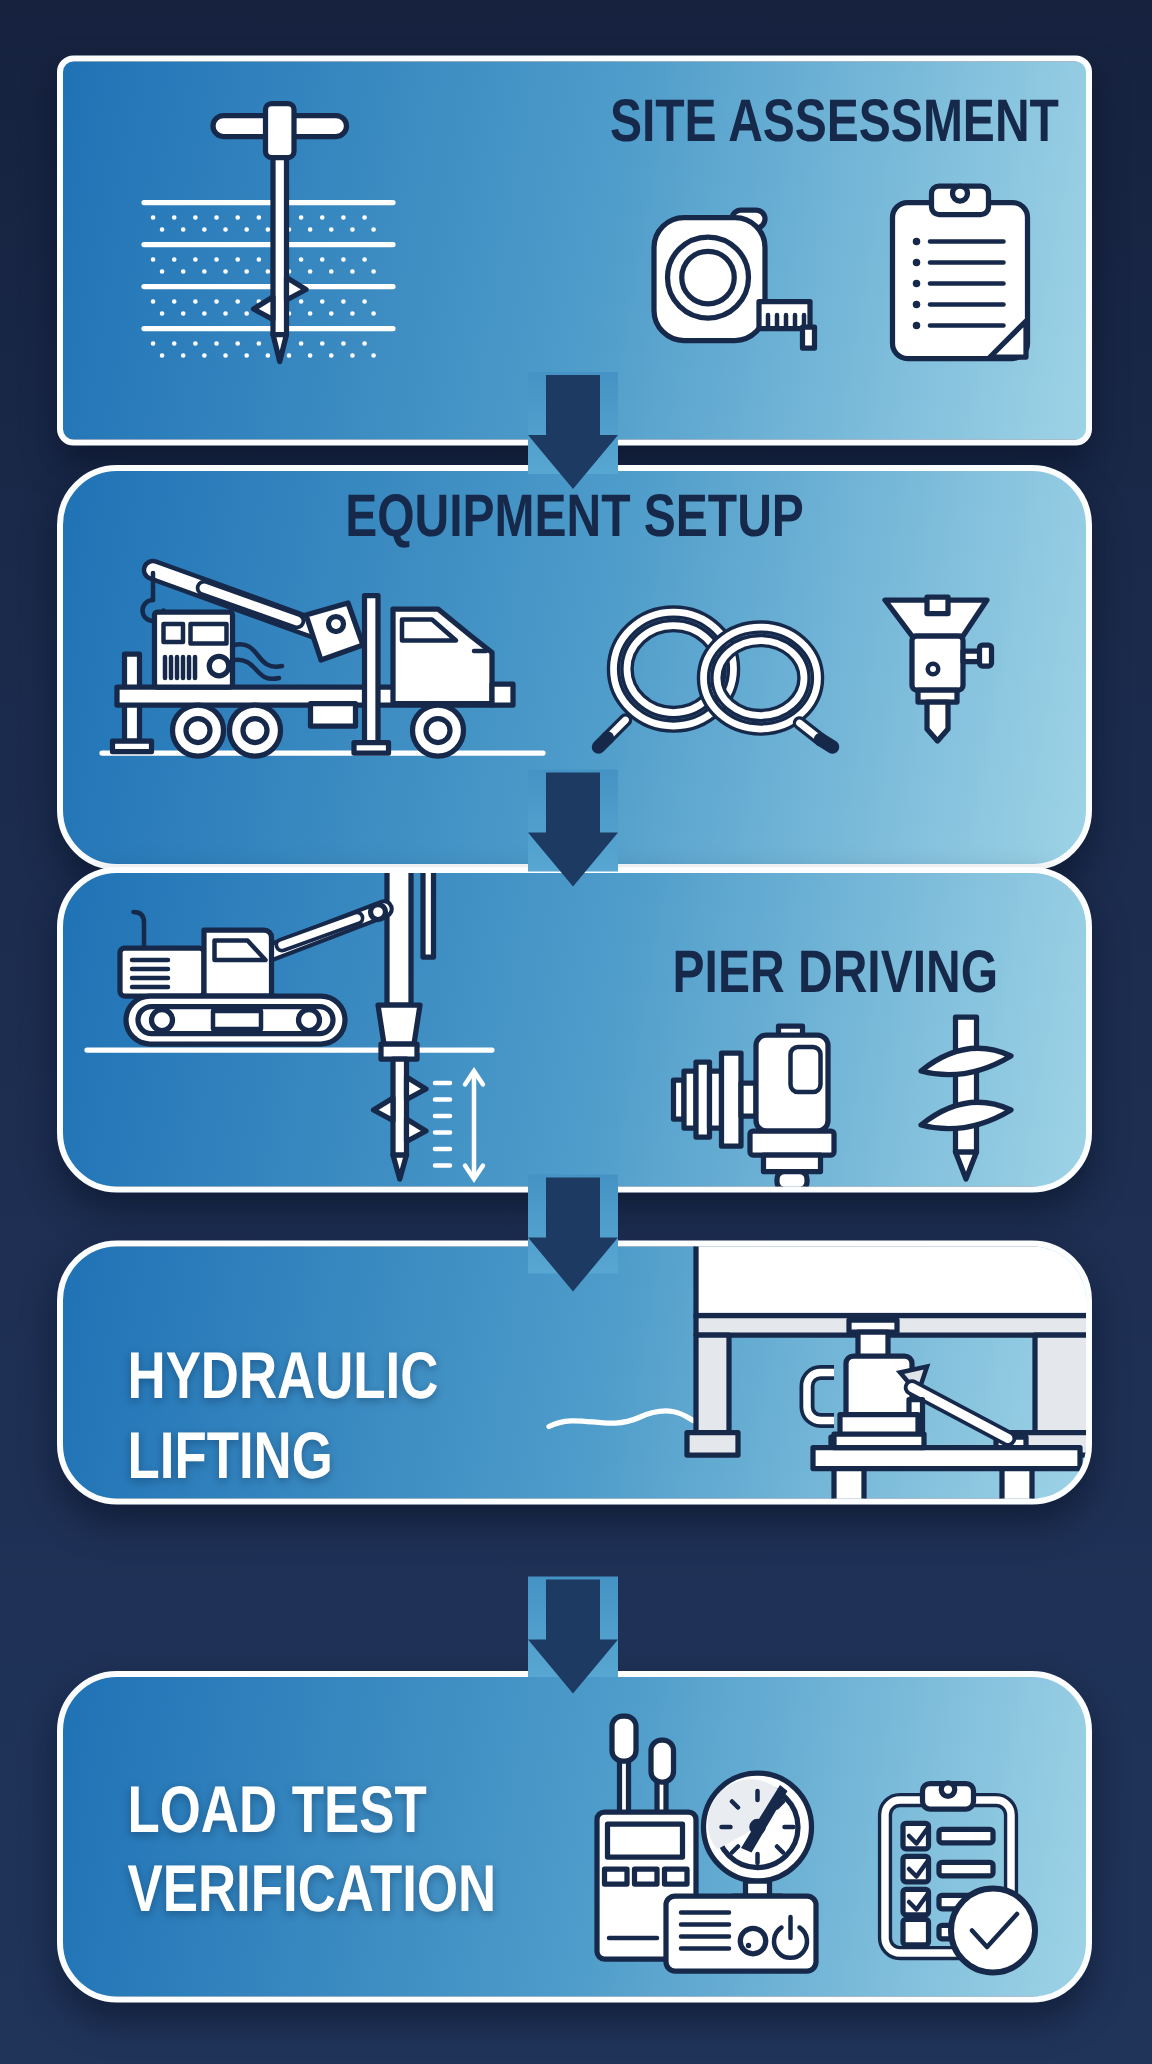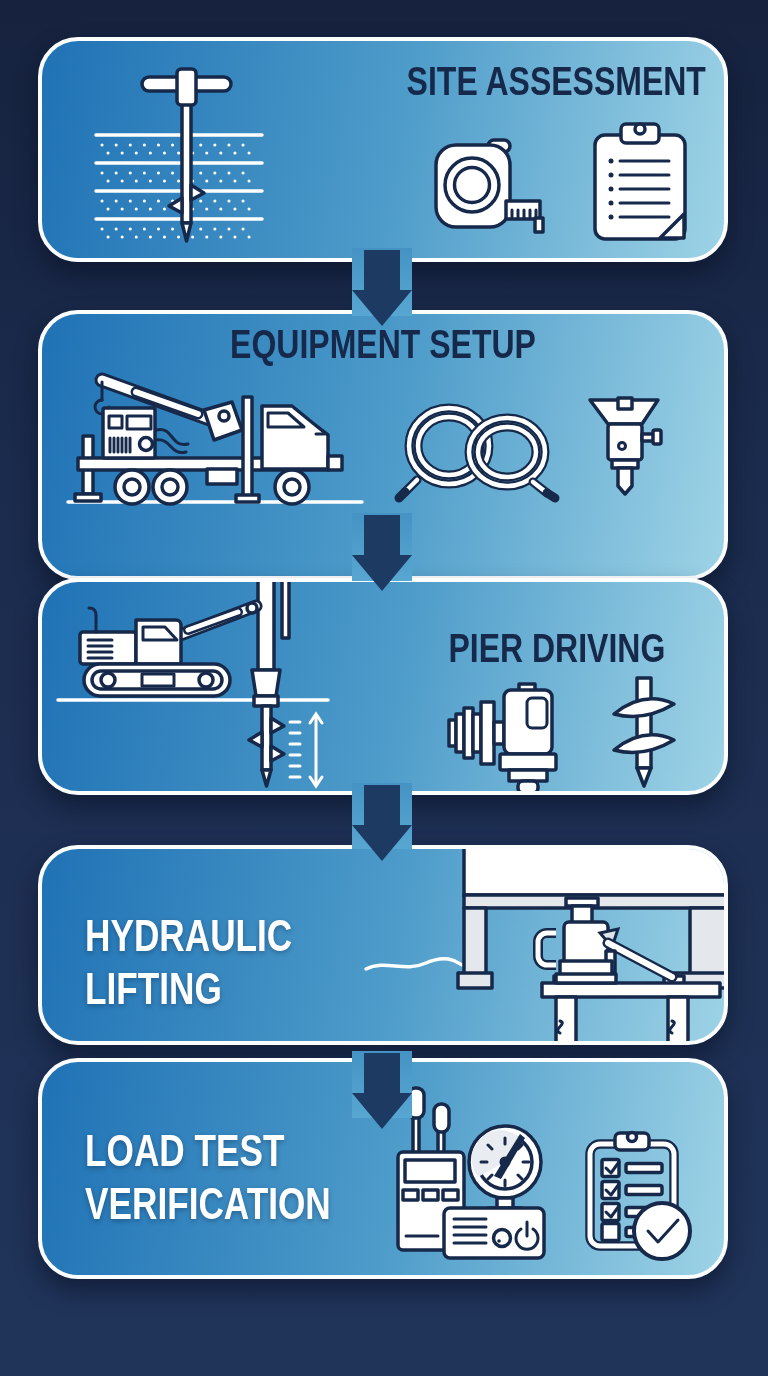--- a/index.html
+++ b/index.html
@@ -24,21 +24,21 @@
   .g{fill:#e4e8ec;stroke:#16294a;stroke-width:3.5;stroke-linejoin:round;}
   .ln{fill:none;stroke:#16294a;stroke-width:3;stroke-linecap:round;stroke-linejoin:round;}
   .wl{fill:none;stroke:#ffffff;stroke-width:3.5;stroke-linecap:round;}
   .nf{fill:#16294a;stroke:none;}
 </style>
 </head>
 <body>
 
 <div id="stage">
 
-  <section class="card" style="top:37px;height:225px;">
+  <section class="card" style="top:37px;height:260px;border-radius:11px;">
     <div class="title-dark title-center" style="left:330px;top:18px;width:346px;">SITE ASSESSMENT</div>
 
     <svg style="left:52px;top:26px;" width="192" height="184" viewBox="0 0 192 184">
 
       <path class="wl" d="M2,68 H168 M2,96 H168 M2,124 H168 M2,152 H168"></path>
 
       <g stroke="#fff" stroke-width="3" stroke-linecap="round" stroke-dasharray="0.1 14" fill="none">
         <path d="M8,78 H162"></path>
           <path d="M14,86 H160"></path>
         <path d="M8,106 H162"></path>
@@ -227,21 +227,21 @@
     </svg>
 
     <svg style="left:566px;top:96px;" width="72" height="112" viewBox="0 0 72 112">
       <rect class="o" x="29" y="0" width="14" height="90"></rect>
       <path class="o" d="M6,36 Q36,12 66,26 Q36,44 6,36 Z"></path>
       <path class="o" d="M6,72 Q36,48 66,62 Q36,80 6,72 Z"></path>
       <polygon class="o" points="29,90 43,90 36,108"></polygon>
     </svg>
   </section>
 
-  <section class="card" style="top:845px;height:200px;padding-left:28px;">
+  <section class="card" style="top:827px;height:176px;padding-left:28px;">
     <div class="title-light" style="left:43px;top:60px;">
       <div>HYDRAULIC</div>
       <div>LIFTING</div>
     </div>
 
     <svg style="left:322px;top:104px;" width="100" height="24" viewBox="0 0 100 24">
       <path class="wl" stroke-width="3" d="M2,16 C22,6 40,20 62,10 S94,10 98,12"></path>
     </svg>
 
     <svg style="left:416px;top:0;" width="266" height="212" viewBox="0 0 266 212">
@@ -270,21 +270,21 @@
       <rect class="o" x="106" y="73" width="44" height="45" rx="5"></rect>
       <polygon points="142,84 160,80 154,98" fill="#dfe4e8" stroke="#16294a" stroke-width="3"></polygon>
       <path d="M150,94 L214,128" stroke="#16294a" stroke-width="11" stroke-linecap="round" fill="none"></path>
       <path d="M150,94 L214,128" stroke="#fff" stroke-width="6" stroke-linecap="round" fill="none"></path>
       <rect class="o" x="148" y="102" width="9" height="22"></rect>
       <rect class="o" x="102" y="112" width="52" height="14"></rect>
       <rect class="o" x="98" y="125" width="60" height="9"></rect>
     </svg>
   </section>
 
-  <section class="card" style="top:1058px;height:221px;">
+  <section class="card" style="top:1114px;height:221px;">
     <div class="title-light" style="left:43px;top:62px;">
       <div>LOAD TEST</div>
       <div>VERIFICATION</div>
     </div>
 
     <svg style="left:352px;top:26px;" width="156" height="172" viewBox="0 0 156 172">
 
       <rect class="o" x="19" y="28" width="6" height="38"></rect>
       <rect class="o" x="14" y="0" width="16" height="30" rx="7"></rect>
       <rect class="o" x="44" y="42" width="6" height="26"></rect>

